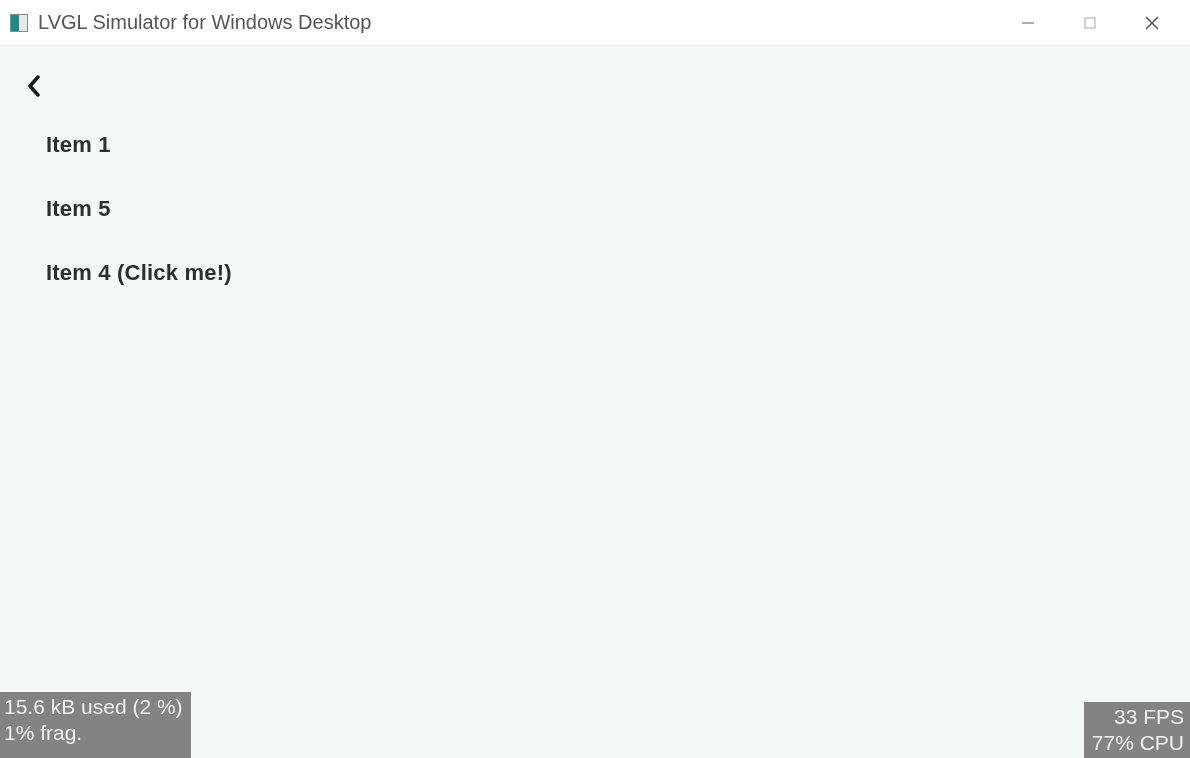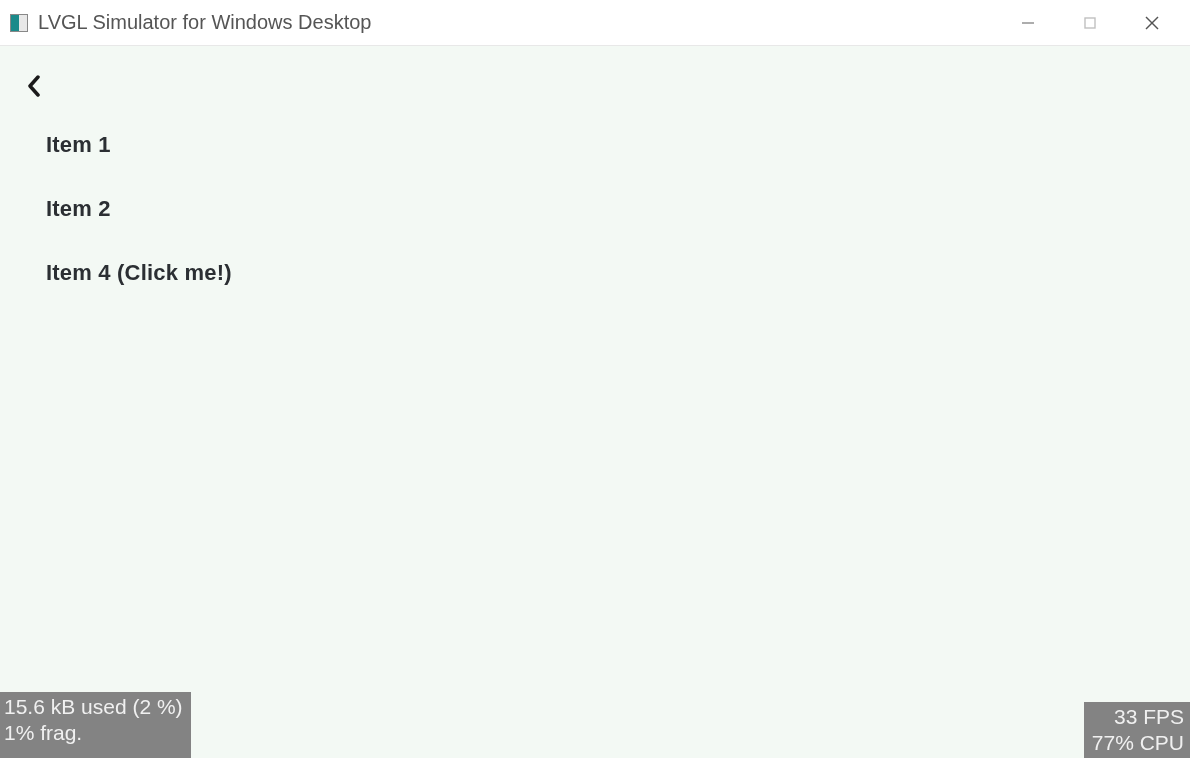--- a/index.html
+++ b/index.html
@@ -142,21 +142,21 @@
 
 <div class="client-area">
   <div class="back-button">
     <svg width="16" height="22" viewBox="0 0 16 22">
       <polyline points="12,2 4,11 12,20" fill="none" stroke="#1a1a1a" stroke-width="3.5" stroke-linecap="round" stroke-linejoin="round"></polyline>
     </svg>
   </div>
 
   <div class="menu-items">
     <div class="menu-item">Item 1</div>
-    <div class="menu-item">Item 2</div>
+    <div class="menu-item">Item 5</div>
     <div class="menu-item">Item 4 (Click me!)</div>
   </div>
 
   <div class="status-overlay-left">
     <div>15.6 kB used (2 %)</div>
     <div>1% frag.</div>
   </div>
 
   <div class="status-overlay-right">
     <div>33 FPS</div>

